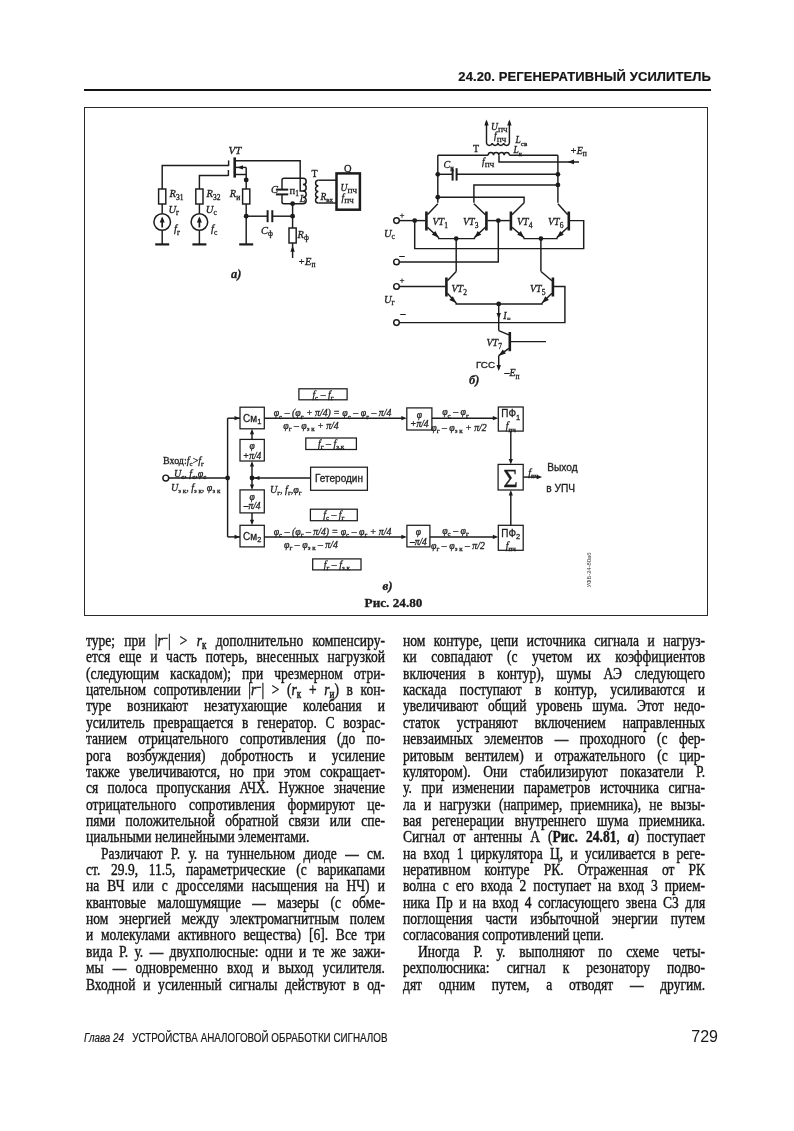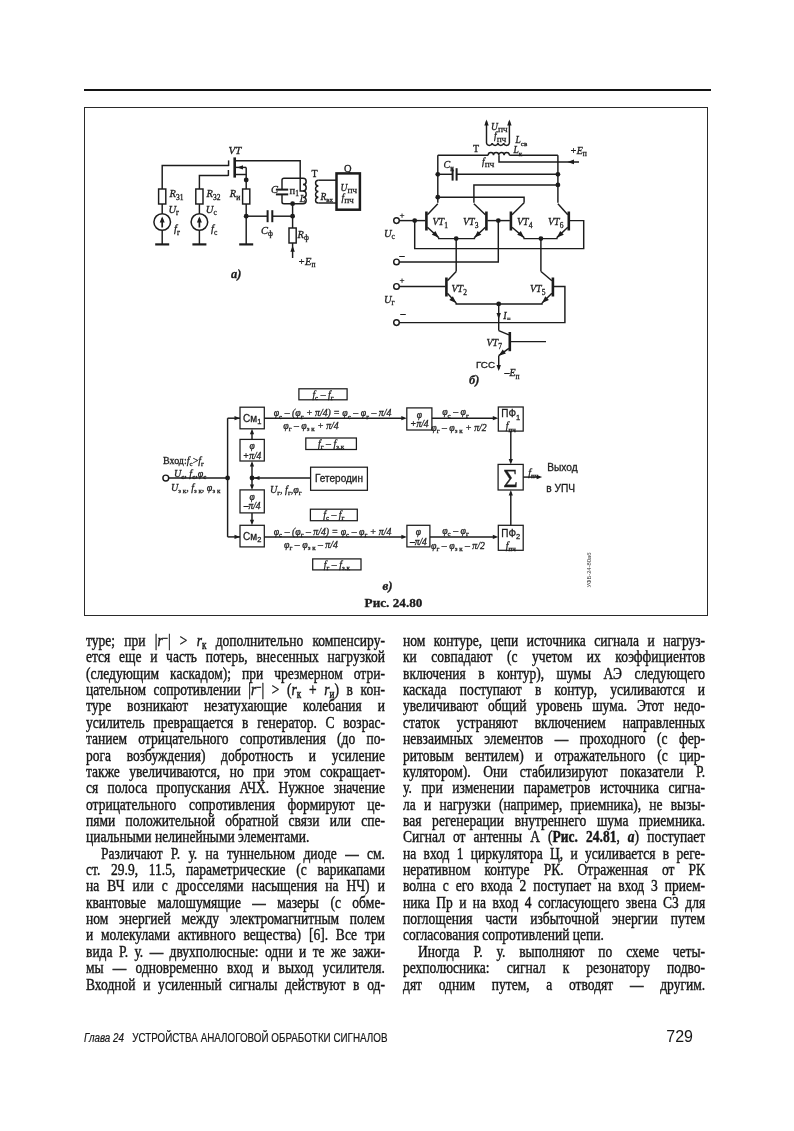--- a/index.html
+++ b/index.html
@@ -15,20 +15,21 @@
 .ind{text-indent:19px;}
 sub{font-size:68%;vertical-align:-0.22em;line-height:0;}
 sup{font-size:68%;vertical-align:0.35em;line-height:0;}
 .ftr{font-family:"Liberation Sans",sans-serif;font-size:12.3px;-webkit-text-stroke:0.2px #161616;}
 .pgnum{font-family:"Liberation Sans",sans-serif;font-size:16px;}
 </style>
 </head>
 <body>
 <div class="page">
 
+  <div class="abs hdr" style="left:0;top:68.5px;width:711px;text-align:right;">24.20. РЕГЕНЕРАТИВНЫЙ УСИЛИТЕЛЬ</div>
   <div class="abs rule" style="left:84px;top:89px;width:627px;height:1.8px;"></div>
 
   <div class="abs fbox" style="left:84px;top:107px;width:622px;height:507px;"></div>
 
   <svg class="abs" style="left:0;top:0;" width="794" height="1131" viewBox="0 0 794 1131">
 <rect x="158.6" y="189" width="7.2" height="15" fill="none" stroke="#1c1c1c" stroke-width="1.45"></rect>
 <path d="M162.2,189 V165.5 H228.6" fill="none" stroke="#1c1c1c" stroke-width="1.45"></path>
 <line x1="228.6" y1="160.4" x2="228.6" y2="166.1" stroke="#1c1c1c" stroke-width="1.45"></line>
 <rect x="195.8" y="189" width="7.2" height="15" fill="none" stroke="#1c1c1c" stroke-width="1.45"></rect>
 <path d="M199.4,189 V175.4 H228.4" fill="none" stroke="#1c1c1c" stroke-width="1.45"></path>
@@ -331,14 +332,14 @@
     <div class="ln">волна с его входа 2 поступает на вход 3 прием-</div>
     <div class="ln">ника Пр и на вход 4 согласующего звена СЗ для</div>
     <div class="ln">поглощения части избыточной энергии путем</div>
     <div class="ln end">согласования сопротивлений цепи.</div>
     <div class="ln ind">Иногда Р. у. выполняют по схеме четы-</div>
     <div class="ln">рехполюсника: сигнал к резонатору подво-</div>
     <div class="ln">дят одним путем, а отводят — другим.</div>
   </div>
 
   <div class="abs ftr" style="left:84px;top:1030.5px;width:400px;transform-origin:0 0;transform:scaleX(0.8);"><i>Глава 24</i>&nbsp;&nbsp;&nbsp;УСТРОЙСТВА АНАЛОГОВОЙ ОБРАБОТКИ СИГНАЛОВ</div>
-  <div class="abs pgnum" style="left:593px;top:1028px;width:100px;text-align:right;">729</div>
+  <div class="abs pgnum" style="left:618px;top:1028px;width:100px;text-align:right;">729</div>
 </div>
 
 </body></html>

